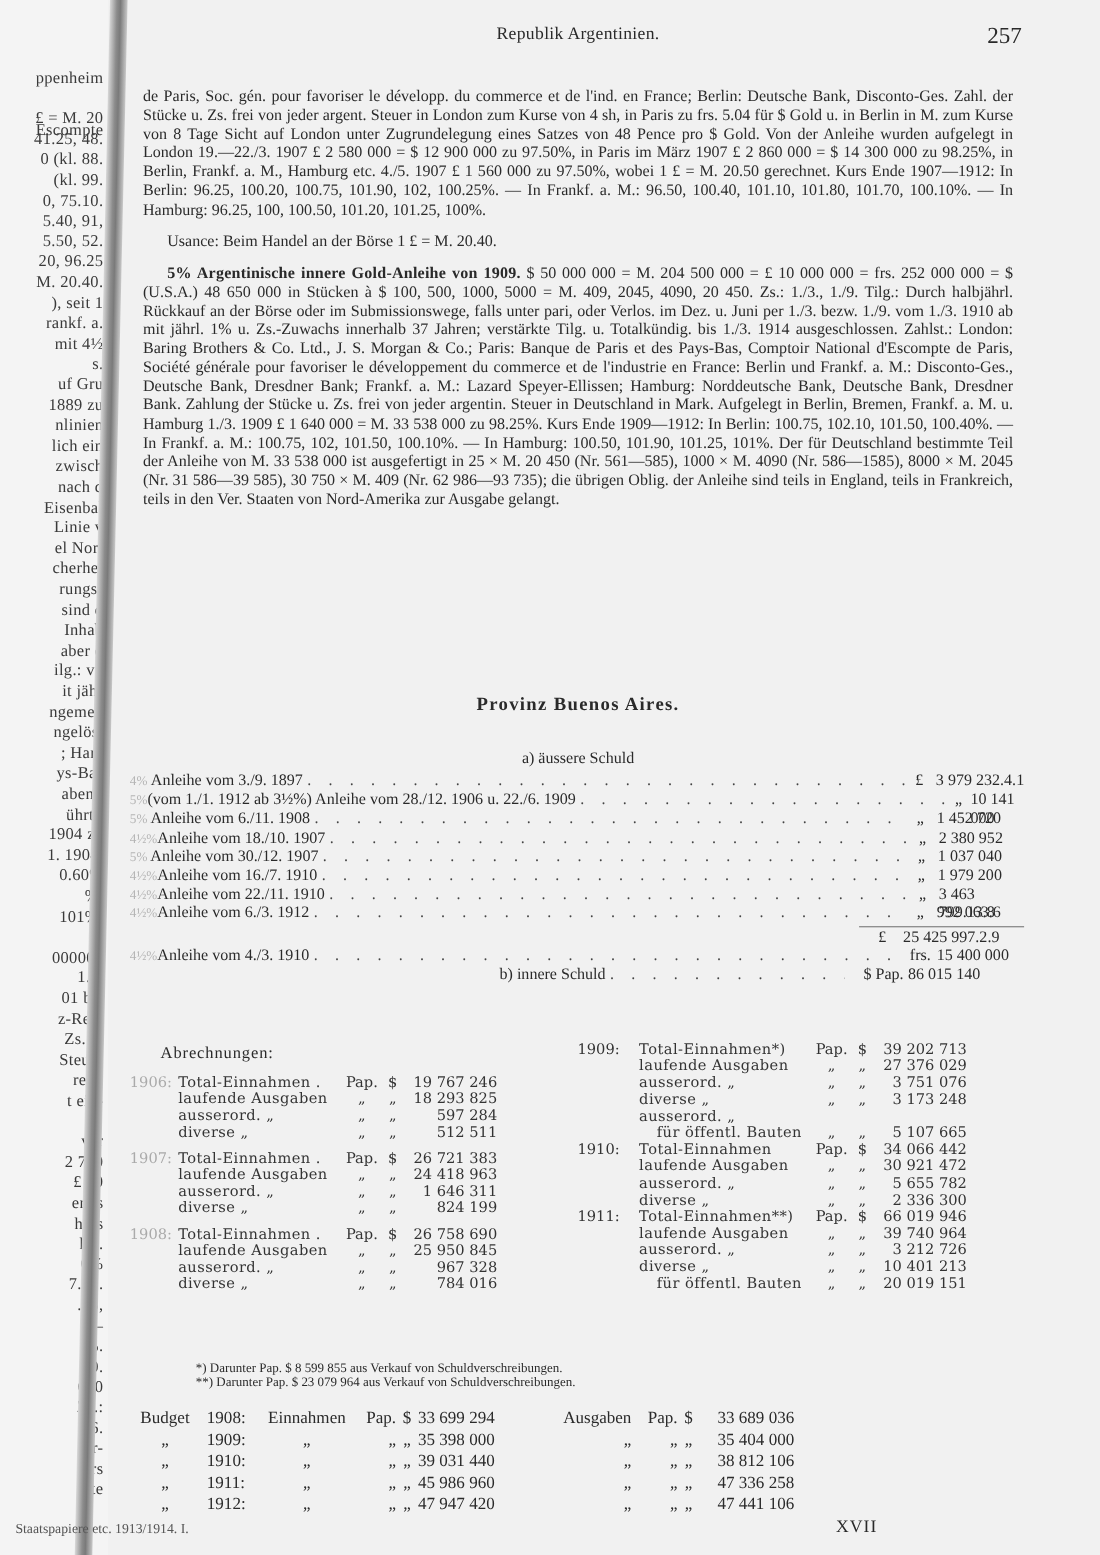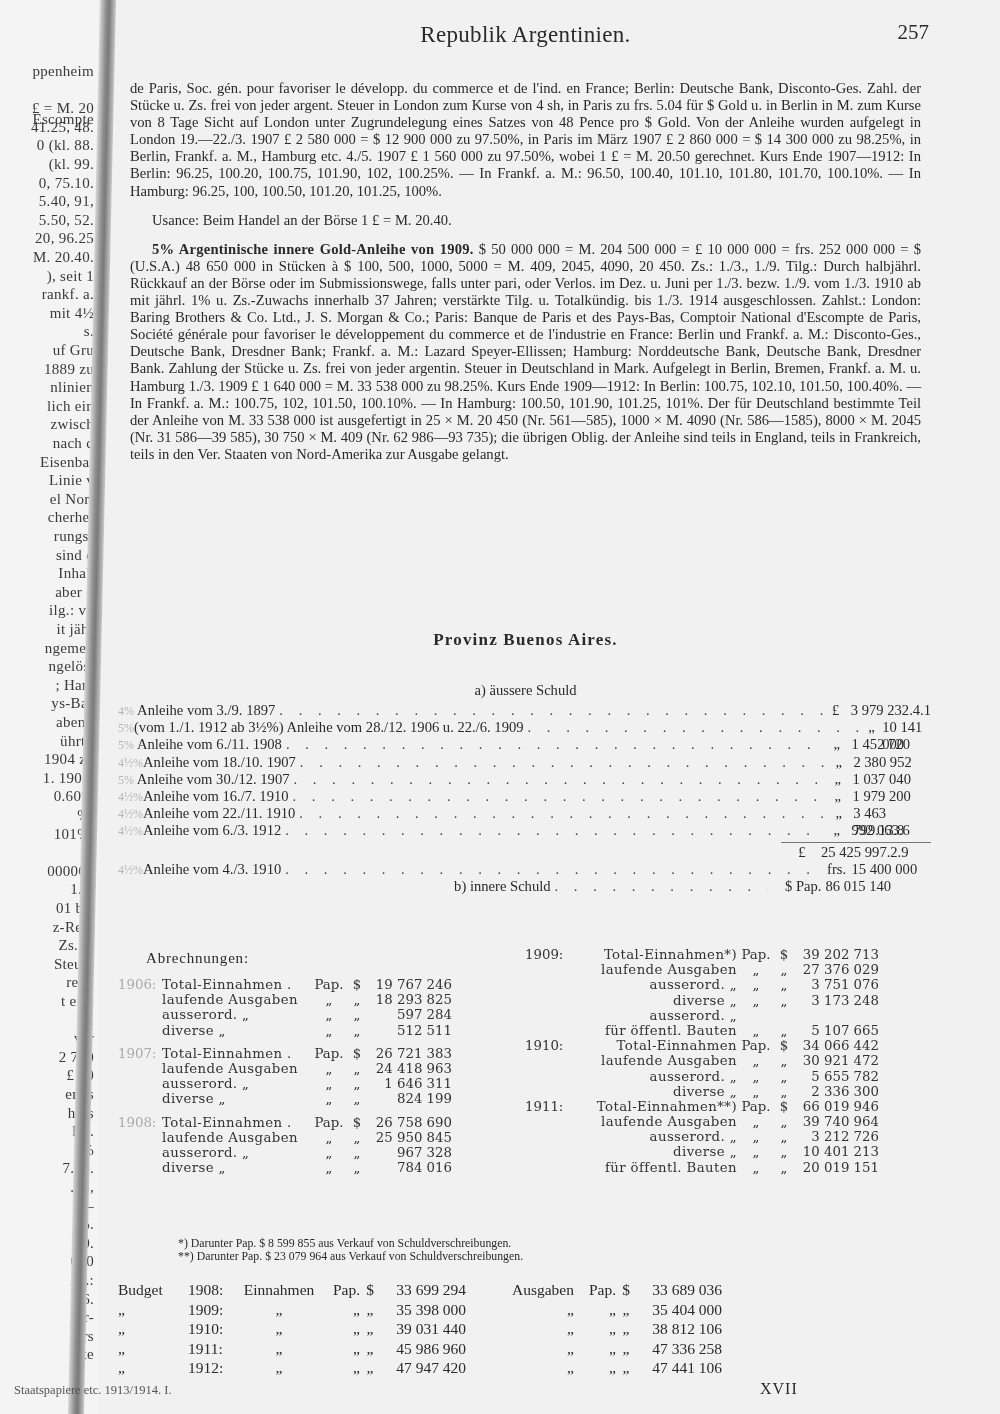--- a/index.html
+++ b/index.html
@@ -20,21 +20,21 @@
   .gutter {
     position: absolute; top: 0; width: 16px; height: 1414px;
     background: linear-gradient(to right, #d9d9d9, #8c8c8c 40%, #7a7a7a 60%, #c8c8c8);
     transform: skewX(-1.3deg); transform-origin: top left;
   }
   .page {
     position: absolute; left: 118px; top: 0; width: 815px; height: 1414px;
   }
   .running-head {
     position: absolute; top: 22px; left: 0; right: 0; text-align: center;
-    font-size: 23px; letter-spacing: 0.3px;
+    font-size: 16px; letter-spacing: 0.3px;
   }
   .page-no { position: absolute; top: 20px; right: 4px; font-size: 21px; }
   .prose {
     position: absolute; top: 68px; left: 0; width: 815px;
     font-size: 14.6px; line-height: 17.1px; text-align: justify;
     text-align-last: left;
   }
   .prose p { margin: 12px; text-indent: 0; }
   .prose p.indent { text-indent: 22px; }
   .prose b { font-weight: bold; letter-spacing: 0.2px; }
@@ -56,33 +56,33 @@
   .bud {
     position: absolute; font-family: "DejaVu Serif", serif; font-size: 13.3px; line-height: 15.2px; color: #333;
   }
   .bud .row { display: flex; white-space: nowrap; height: 15.2px; }
   .bud .yr { width: 44px; }
   .bud .lbl { width: 148px; letter-spacing: 0.4px; }
   .bud .q1 { width: 38px; text-align: center; }
   .bud .q2 { width: 18px; text-align: center; }
   .bud .val { width: 86px; text-align: right; }
   .bud .group { margin-bottom: 8px; }
-  .bud.right .lbl { width: 156px; text-align: right; }
+  .bud.right .lbl { width: 156px; }
   .bud.right .yr { width: 56px; }
   .bud .sub { padding-left: 16px; box-sizing: border-box; }
   .bud .faded { color: #aaa; }
   .notes { position: absolute; top: 1237px; left: 60px; font-size: 11.8px; line-height: 13px; }
   .budget-sum { position: absolute; top: 1280px; left: 0; width: 815px; font-size: 15.5px; }
   .budget-sum .row { display: flex; height: 19.6px; line-height: 19.6px; white-space: nowrap; }
-  .budget-sum .c0 { width: 70px; text-align: left; padding-right: 6px; box-sizing: border-box; }
+  .budget-sum .c0 { width: 70px; text-align: center; padding-right: 6px; box-sizing: border-box; }
   .budget-sum .c1 { width: 52px; }
   .budget-sum .c2 { width: 78px; text-align: center; }
   .budget-sum .c3 { width: 42px; text-align: right; }
   .budget-sum .c4 { width: 20px; text-align: center; }
-  .budget-sum .c5 { width: 86px; text-align: right; }
+  .budget-sum .c5 { width: 86px; text-align: left; }
   .budget-sum .c6 { width: 108px; text-align: right; }
   .budget-sum .c7 { width: 42px; text-align: right; }
   .budget-sum .c8 { width: 20px; text-align: center; }
   .budget-sum .c9 { width: 86px; text-align: right; }
   .footer-sig { position: absolute; top: 1383px; left: 14px; font-size: 12.5px; color: #555; }
   .footer-sheet { position: absolute; top: 1380px; left: 642px; font-size: 16px; letter-spacing: 1px; }
 </style>
 </head>
 <body>
 

